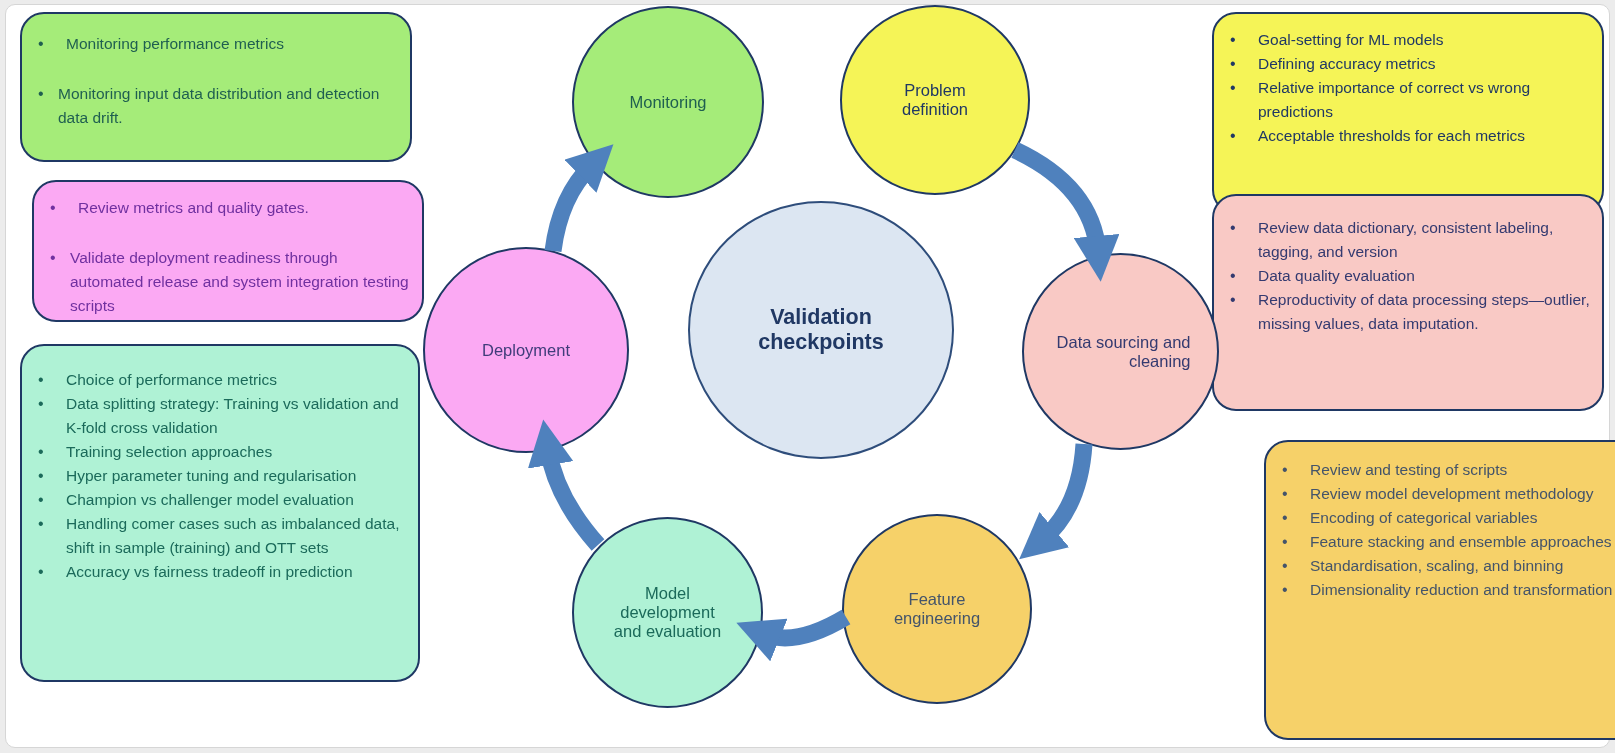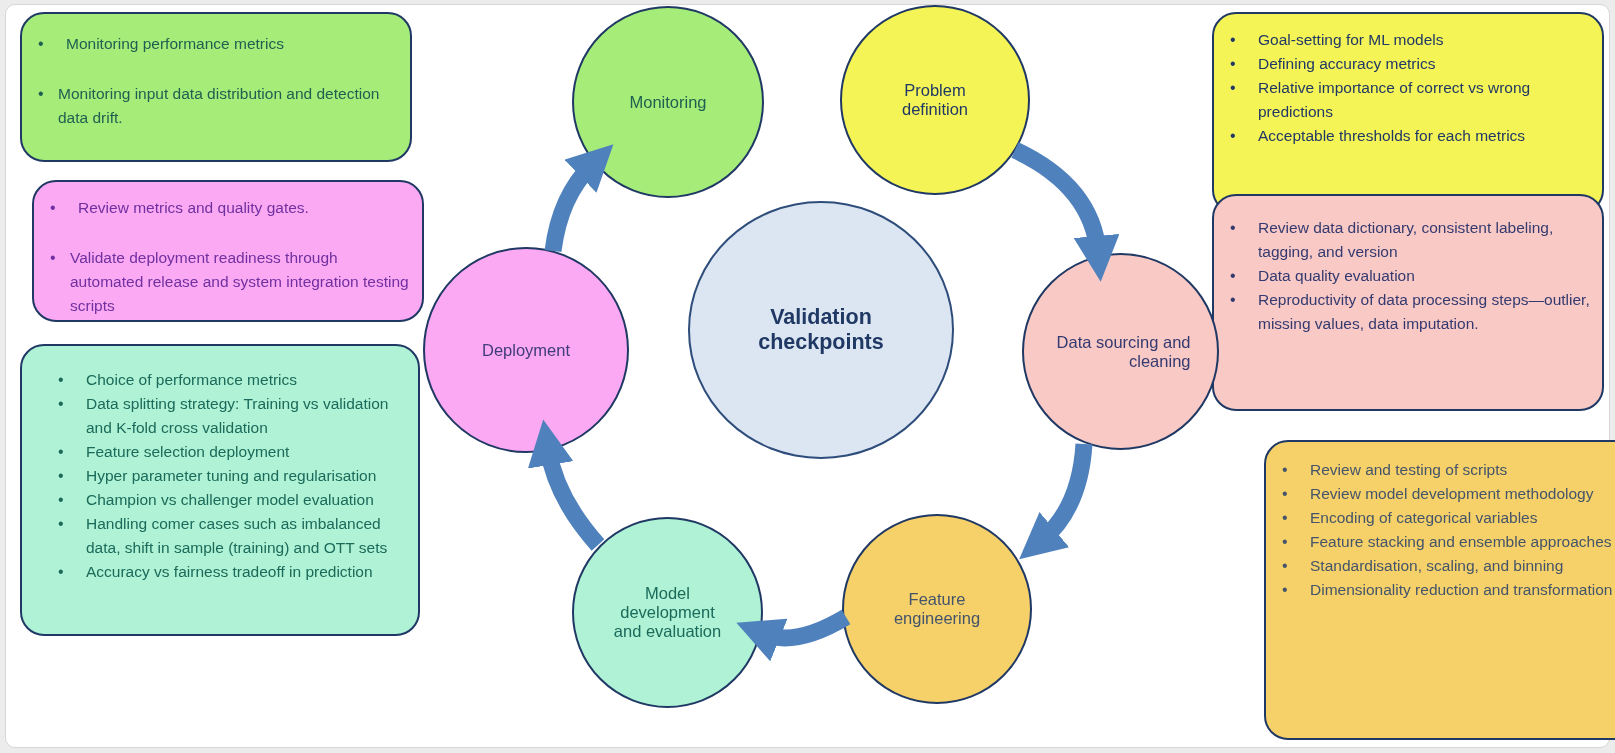--- a/index.html
+++ b/index.html
@@ -28,21 +28,21 @@
     font-size:15.5px;line-height:24px;
   }
   .note li::before{
     content:"\2022";position:absolute;left:16px;top:0;
     font-size:16px;
   }
   .note.gapped li + li{margin-top:26px;padding-left:36px;}
 
   .box-green  {left:20px;  top:12px;  width:392px;height:150px;background:var(--green); color:var(--text_green); padding-top:18px;}
   .box-pink   {left:32px;  top:180px; width:392px;height:142px;background:var(--pink);  color:var(--text_purple);padding-top:14px;}
-  .box-teal   {left:20px;  top:344px; width:400px;height:292px;background:var(--mint);  color:var(--text_teal);  padding-top:22px;padding-left:20px;}
+  .box-teal   {left:20px;  top:344px; width:400px;height:338px;background:var(--mint);  color:var(--text_teal);  padding-top:22px;}
   .box-yellow {left:1212px;top:12px;  width:392px;height:202px;background:var(--yellow);color:var(--text_navy);  padding-top:14px;}
   .box-salmon {left:1212px;top:194px; width:392px;height:217px;background:var(--salmon);color:var(--text_indigo);padding-top:20px;}
   .box-orange {left:1264px;top:440px; width:392px;height:300px;background:var(--gold);  color:var(--text_slate); padding-top:16px;}
 
   
   .node{
     position:absolute;border:2px solid var(--border);border-radius:50%;
     box-sizing:border-box;display:flex;align-items:center;justify-content:center;
     text-align:center;font-size:16.5px;
   }
@@ -83,21 +83,21 @@
     <ul>
       <li>Review metrics and quality gates.</li>
       <li>Validate deployment readiness through automated release and system integration testing scripts</li>
     </ul>
   </div>
 
   <div class="note box-teal">
     <ul>
       <li>Choice of performance metrics</li>
       <li>Data splitting strategy: Training vs validation and K-fold cross validation</li>
-      <li>Feature selection deployment</li>
+      <li>Training selection approaches</li>
       <li>Hyper parameter tuning and regularisation</li>
       <li>Champion vs challenger model evaluation</li>
       <li>Handling comer cases such as imbalanced data, shift in sample (training) and OTT sets</li>
       <li>Accuracy vs fairness tradeoff in prediction</li>
     </ul>
   </div>
 
   <div class="note box-yellow">
     <ul>
       <li>Goal-setting for ML models</li>

